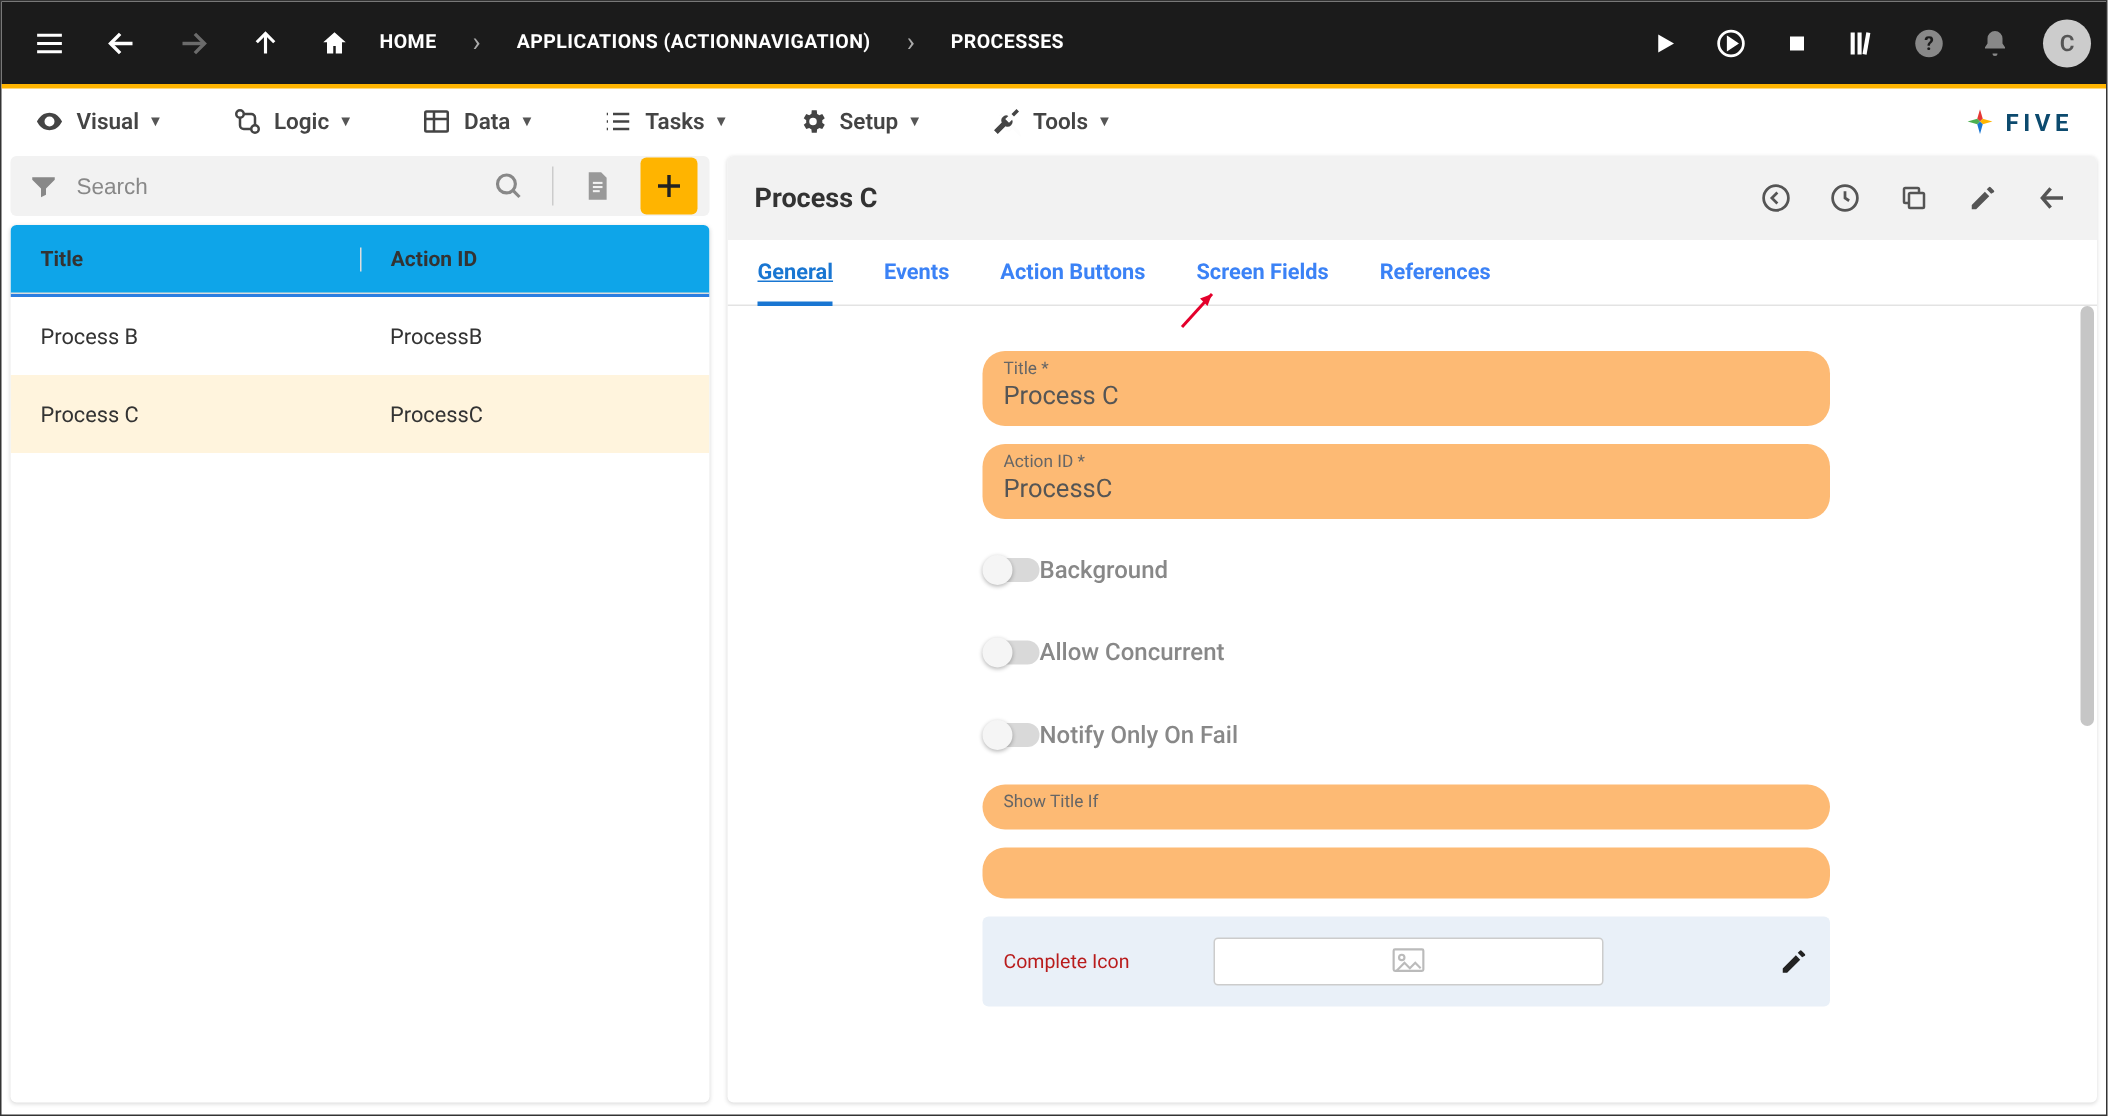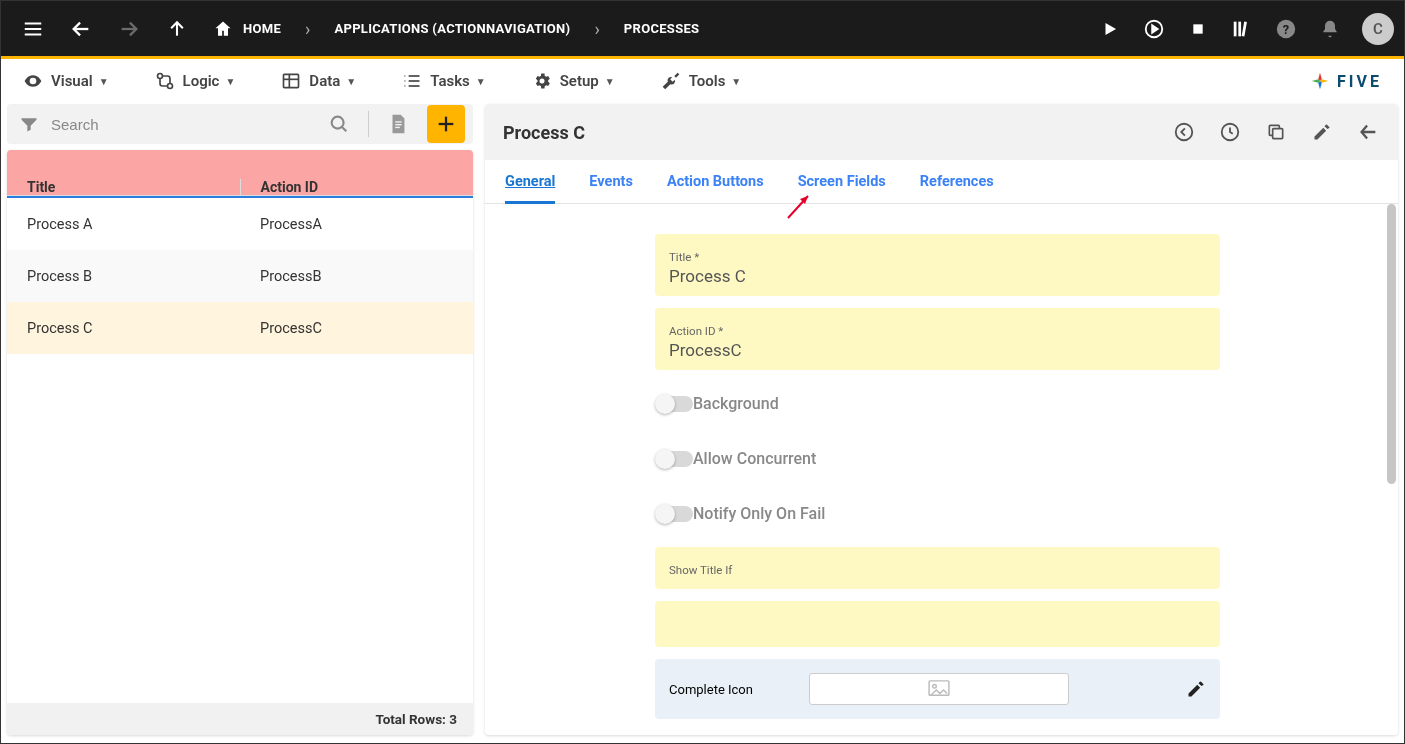--- a/index.html
+++ b/index.html
@@ -14,21 +14,21 @@
     display: flex;
     align-items: center;
     color: #fff;
     padding: 0 10px 0 20px;
   }
   .topbar .left, .topbar .right { display: flex; align-items: center; }
   .topbar .left { gap: 24px; }
   .topbar .right { margin-left: auto; gap: 20px; }
   .tb-btn { width: 24px; height: 24px; display:flex; align-items:center; justify-content:center; cursor: pointer; color:#fff; }
   .tb-btn.dim { opacity: 0.35; }
-  .crumb { display:flex; align-items:center; gap:10px; }
+  .crumb { display:flex; align-items:center; gap:20px; }
   .crumb-text { font-size: 13px; font-weight: 700; letter-spacing: 0.3px; color:#fff; }
   .chev { color:#aaa; font-size:18px; }
   .avatar {
     width: 32px; height: 32px; border-radius: 50%;
     background: #ccc; color: #555; display:flex; align-items:center; justify-content:center;
     font-weight:600; font-size:15px;
   }
 
   .accent-strip { height: 3px; background: #ffb400; }
 
@@ -62,21 +62,21 @@
   .search-input { flex:1; background:transparent; border:none; outline:none; font-size:15px; color:#333;}
   .search-input::placeholder{ color:#888; font-size:15px;}
   .sr-btn { width:34px; height:34px; display:flex; align-items:center; justify-content:center; color:#777; cursor:pointer; border-radius:4px;}
   .sr-divider { width:1px; height:26px; background:#ccc; }
   .add-btn { background:#ffb400; color:#222; width:38px; height:38px; border-radius:4px; display:flex; align-items:center; justify-content:center; font-size:26px; font-weight:400; cursor:pointer;}
 
   .table-wrap {
     flex:1; display:flex; flex-direction:column; background:#fff; border-radius:4px;
     box-shadow: 0 1px 3px rgba(0,0,0,0.15); overflow:hidden; min-height:0;
   }
-  .thead { display:flex; background:#fca5a5; height:46px; align-items:flex-end; font-weight:700; font-size:14px; color:#333; border-bottom:1px solid #ddd;}
+  .thead { display:flex; background:#0ea5e9; height:46px; align-items:center; font-weight:700; font-size:14px; color:#333; border-bottom:1px solid #ddd;}
   .thead .c1{ flex:1; padding-left:20px; border-right:1px solid #ddd;}
   .thead .c2{ flex:1; padding-left:20px;}
   .tbody { flex:1; overflow:auto; border-top: 2px solid #2b7ee0;}
   .trow { display:flex; height:52px; align-items:center; font-size:14.5px; color:#333; cursor:pointer;}
   .trow:nth-child(odd){ background:#fff;}
   .trow:nth-child(even){ background:#f9f9f9;}
   .trow.selected{ background:#fff4dd;}
   .trow .c1{flex:1; padding-left:20px;}
   .trow .c2{flex:1; padding-left:20px;}
   .tfoot { height:32px; background:#f1f1f1; display:flex; align-items:center; justify-content:flex-end; padding-right:16px; font-weight:700; font-size:13.5px; color:#333;}
@@ -93,35 +93,35 @@
   .tab.active { color:#1976d2;text-decoration:underline;}
   .tab.active::after{ content:""; position:absolute; left:0; right:0; bottom:-1px; height:3px; background:#1976d2;}
 
   .arrow-annotation {
     position:absolute; left: 301px; top: 30px; pointer-events:none;
   }
 
   .form-area { flex:1; overflow-y:auto; padding: 30px 0 30px 0; position:relative;}
   .form-col { width: 565px; margin: 0 auto 0 170px; display:flex; flex-direction:column; gap:12px;}
   .field {
-    background:#fef9c3; border-radius:4px; padding: 16px 14px 10px 14px; position:relative;
+    background:#fdba74; border-radius:15px; padding: 4px 14px 10px 14px; position:relative;
   }
   .field-label{ font-size:11.5px; color:#666; margin-bottom:2px;}
   .field-value{ font-size:17px; color:#555;}
   .field.empty .field-value{ min-height:20px;}
 
   .toggle-row{ display:flex; align-items:center; padding: 12px 0 12px 2px;}
   .toggle{
     width:36px; height:16px; background:#d9d9d9; border-radius:10px; position:relative; cursor:pointer;
   }
   .toggle::after{ content:""; width:20px; height:20px; background:#f5f5f5; border-radius:50%; box-shadow:0 1px 3px rgba(0,0,0,0.3); position:absolute; top:-2px; left:-2px;}
   .toggle-label{ font-size:16px; color:#888; font-weight:500;}
 
   .icon-field { background:#e9f0f8; border-radius:4px; padding: 14px; display:flex; align-items:center; gap:20px;}
-  .icon-field .lbl{ font-size:13px; color:#000000; width:120px;}
+  .icon-field .lbl{ font-size:13px; color:#b91c1c; width:120px;}
   .icon-box{
     width:260px; height:32px; background:#fff; border:1px solid #ccc; border-radius:3px; display:flex; align-items:center; justify-content:center;
   }
   .icon-box svg{ color:#bbb;}
   .pencil-right{ margin-left:auto; color:#222; cursor:pointer;}
 
   .rp-scrollbar { position:absolute; right:2px; top:0; width:9px; height:280px; background:#c6c6c6; border-radius:5px;}
 </style>
 </head>
 <body>
@@ -306,34 +306,27 @@
       </div>
     </div>
 
     <div class="table-wrap">
       <div class="thead">
         <div class="c1">Title</div>
         <div class="c2">Action ID</div>
       </div>
       <div class="tbody">
         <div class="trow">
-          <div class="c1">Process A</div>
-          <div class="c2">ProcessA</div>
-        </div>
-        <div class="trow">
           <div class="c1">Process B</div>
           <div class="c2">ProcessB</div>
         </div>
         <div class="trow selected">
           <div class="c1">Process C</div>
           <div class="c2">ProcessC</div>
         </div>
-      </div>
-      <div class="tfoot">
-        <span>Total Rows: 3</span>
       </div>
     </div>
   </div>
 
   <div class="right-panel">
     <div class="rp-head">
       <span class="rp-title">Process C</span>
       <div class="rp-actions">
         <div class="rp-act">
           <svg width="22" height="22" viewBox="0 0 24 24" fill="none" stroke="currentColor" stroke-width="2">

